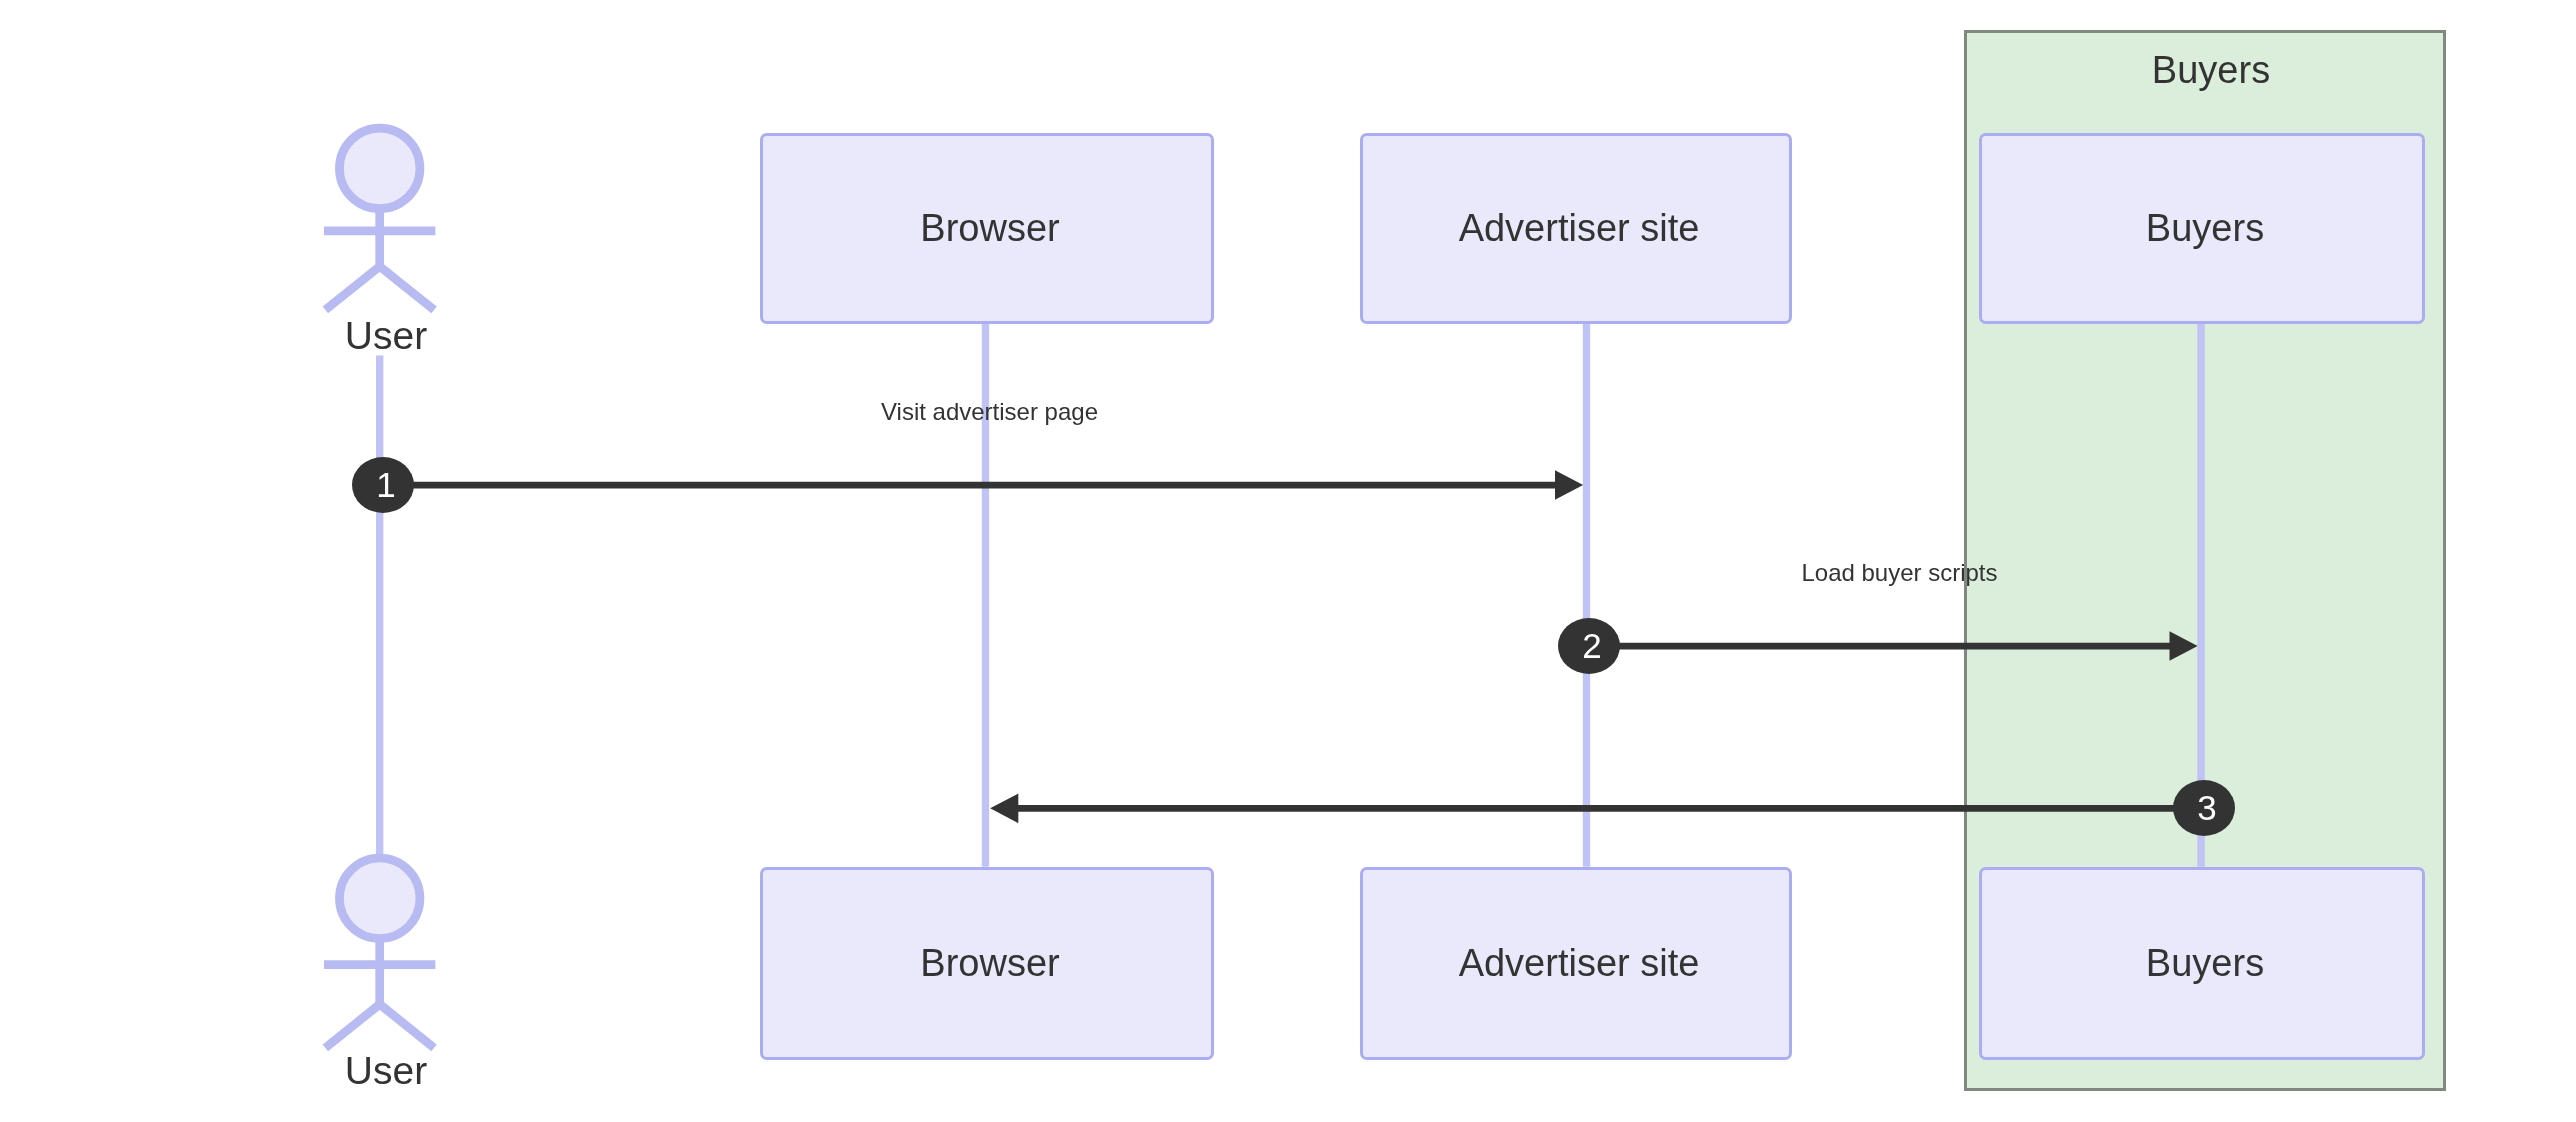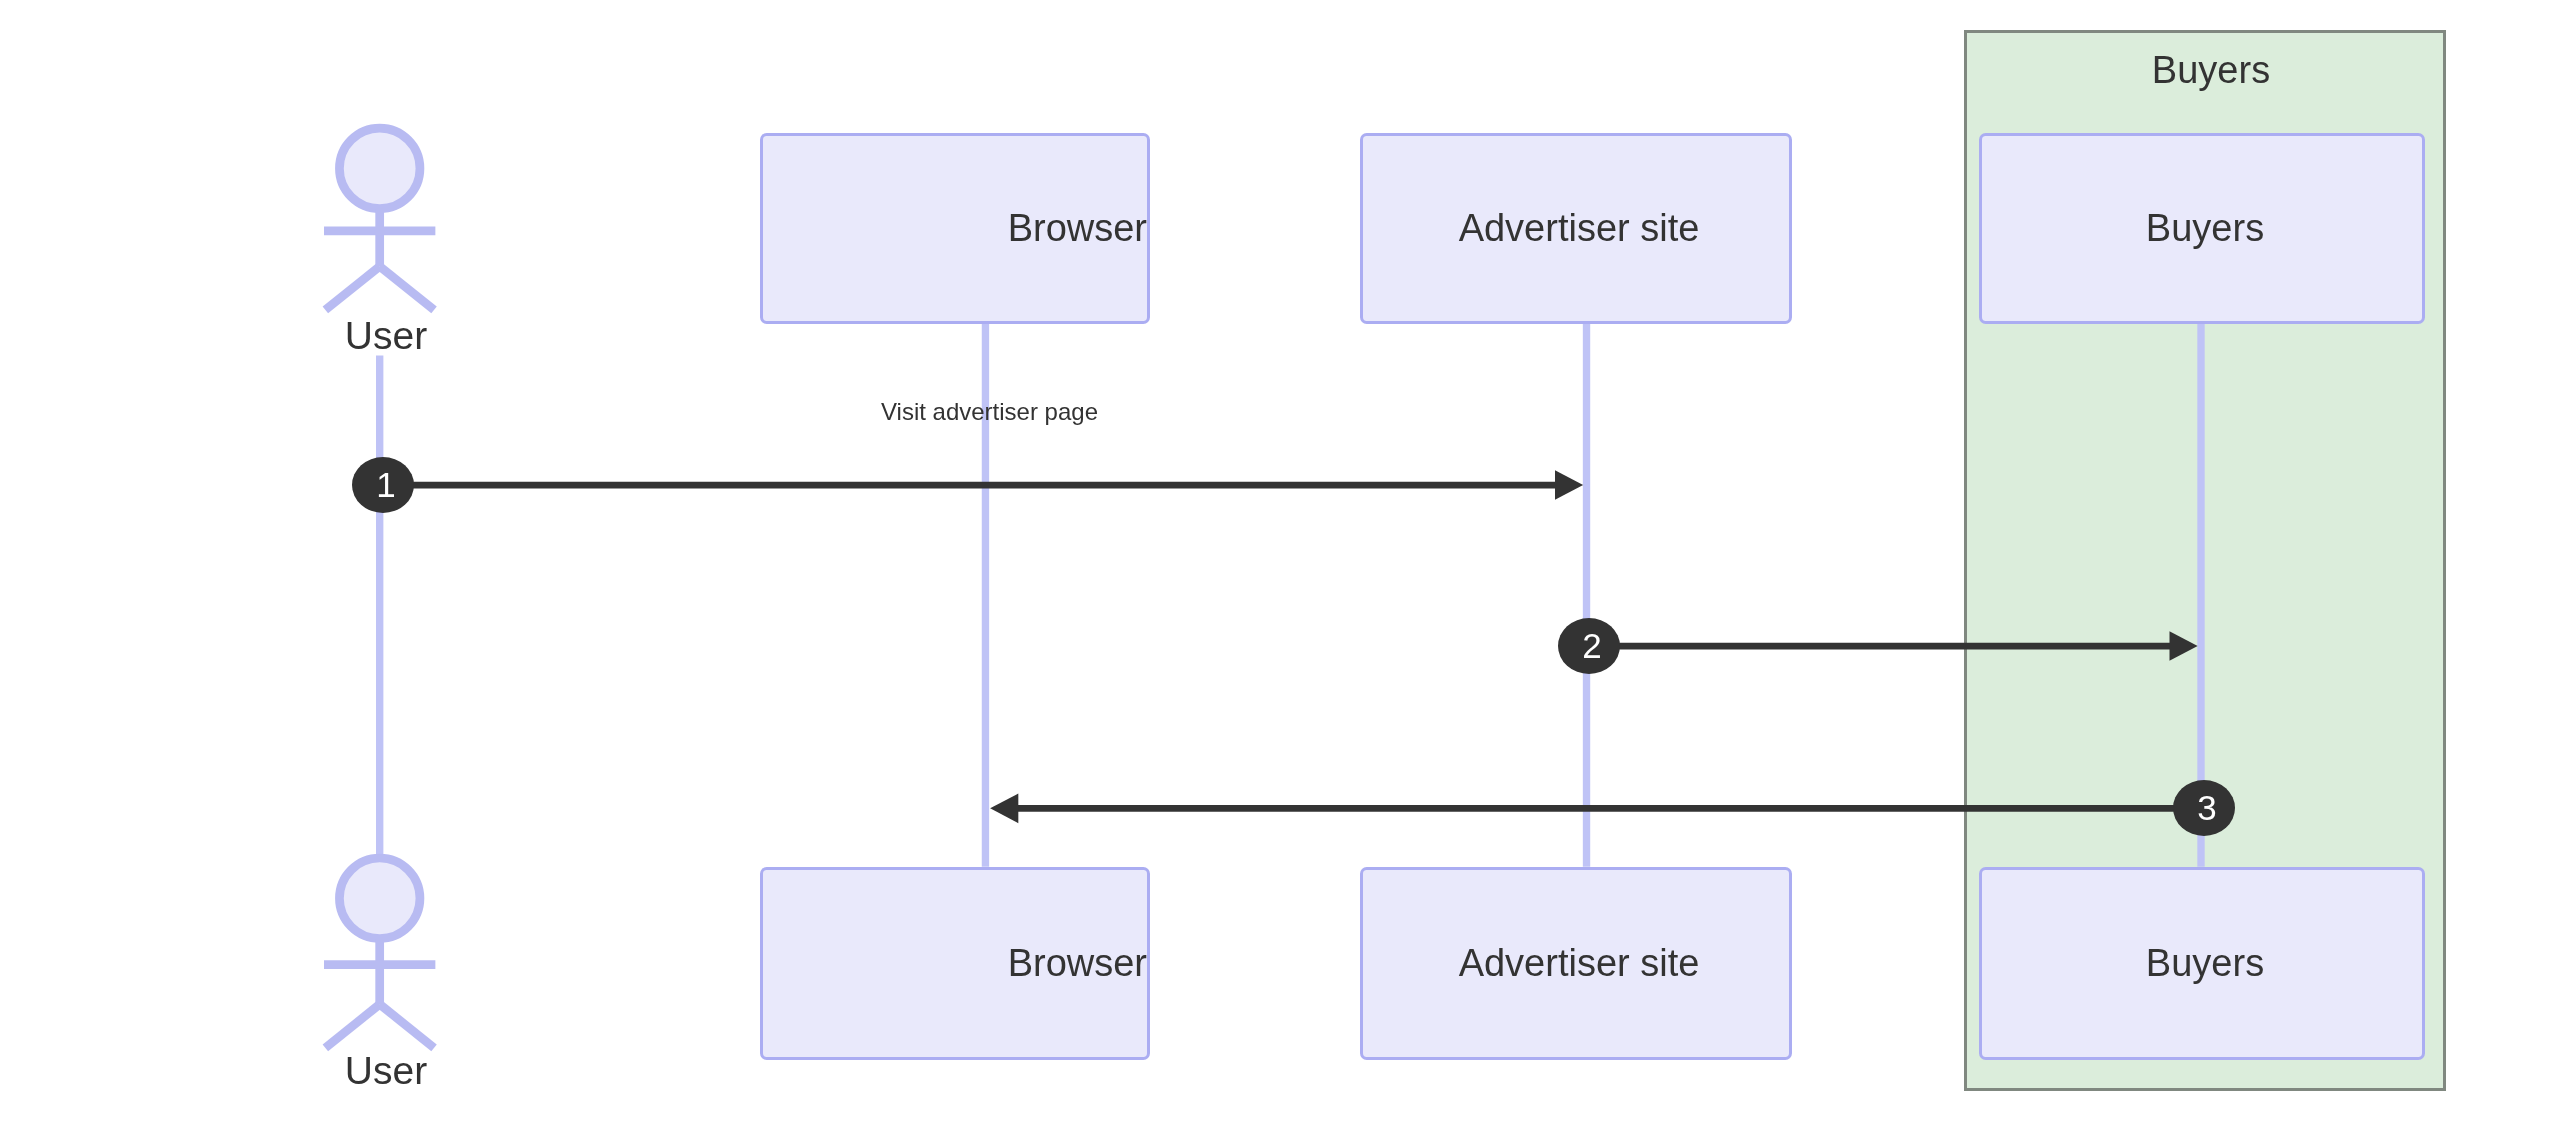--- a/index.html
+++ b/index.html
@@ -28,21 +28,21 @@
   .pbox{
     box-sizing:border-box;
     background:#e9e9fb;
     border:3.4px solid #abadf2;
     border-radius:6.7px;
     display:flex;align-items:center;justify-content:center;
     font-size:38px;color:#333333;
   }
   .pbox.top{top:133px;height:191px;}
   .pbox.bottom{top:867px;height:193px;}
-  .px-browser{left:760px;width:390px;justify-content:flex-end;}
+  .px-browser{left:760px;width:454px;}
   .px-advertiser{left:1360px;width:432px;}
   .px-buyers{left:1979px;width:446px;}
   
   .actor-label{
     width:268px;height:46px;left:246px;
     display:flex;align-items:center;justify-content:center;
     font-size:39px;color:#333333;text-align:right;
   }
   
   .msg-label{
@@ -135,19 +135,20 @@
     <span>Browser</span>
   </div>
   <div class="abs pbox bottom px-advertiser layer-boxes">
     <span>Advertiser site</span>
   </div>
   <div class="abs pbox bottom px-buyers layer-boxes">
     <span>Buyers</span>
   </div>
 
   <div class="abs msg-label msg-1 layer-text">Visit advertiser page</div>
+  <div class="abs msg-label msg-2 layer-text">Load buyer scripts</div>
 
   <div class="abs badge badge-1 layer-badge">1</div>
   <div class="abs badge badge-2 layer-badge">2</div>
   <div class="abs badge badge-3 layer-badge">3</div>
 
 </div>
 
 
 </body></html>

